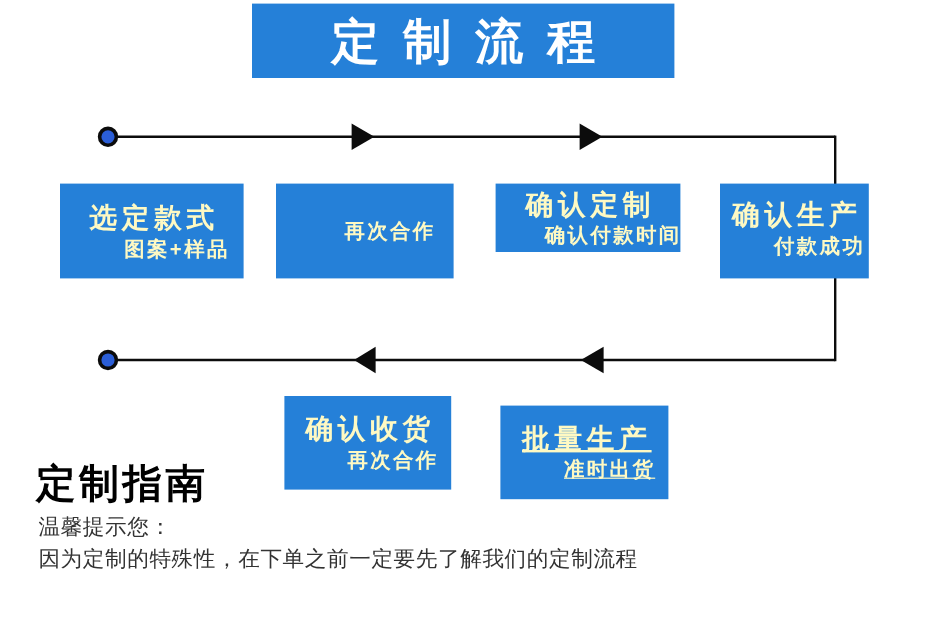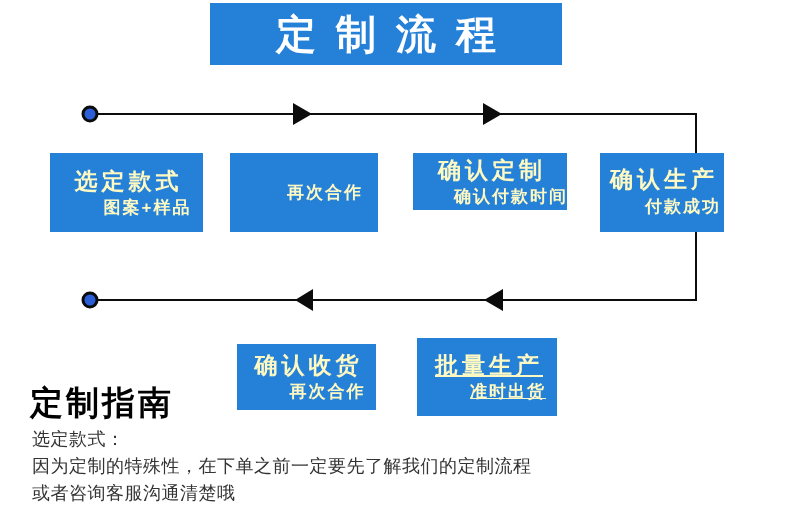--- a/index.html
+++ b/index.html
@@ -35,21 +35,21 @@
     white-space:nowrap;line-height:1;
   }
   .step-sub{
     font-size:17px;font-weight:bold;letter-spacing:2px;margin-right:-2px;
     white-space:nowrap;line-height:1;margin-left:40px;
   }
   .b1{left:50px; top:153px;width:153px;height:79px;}
   .b2{left:230px;top:153px;width:148px;height:79px;}
   .b3{left:413px;top:153px;width:154px;height:57px;}
   .b4{left:600px;top:153px;width:124px;height:79px;font-family:Liberation Mono, monospace;}
-  .b5{left:237px;top:344px;width:139px;height:66px;}
+  .b5{left:237px;top:330px;width:139px;height:78px;}
   .b6{left:417px;top:338px;width:140px;height:78px;text-decoration:underline;}
   
   .guide-heading{
     position:absolute;left:30px;top:381px;z-index:2;
     color:#000000;font-size:33px;font-weight:bold;letter-spacing:3px;
   }
   .tips{
     position:absolute;left:32px;top:426px;z-index:2;
     color:#333333;font-size:18px;line-height:27px;letter-spacing:0.5px;
     white-space:nowrap;
@@ -96,18 +96,17 @@
     <div class="step-title">确认收货</div>
     <div class="step-sub">再次合作</div>
   </div>
   <div class="step b6">
     <div class="step-title">批量生产</div>
     <div class="step-sub">准时出货</div>
   </div>
 
   <div class="guide-heading">定制指南</div>
   <div class="tips">
-    <div>选定款式：</div>
+    <div>温馨提示您：</div>
     <div>因为定制的特殊性，在下单之前一定要先了解我们的定制流程</div>
-    <div>或者咨询客服沟通清楚哦</div>
   </div>
 
 </div>
 
 </body></html>

